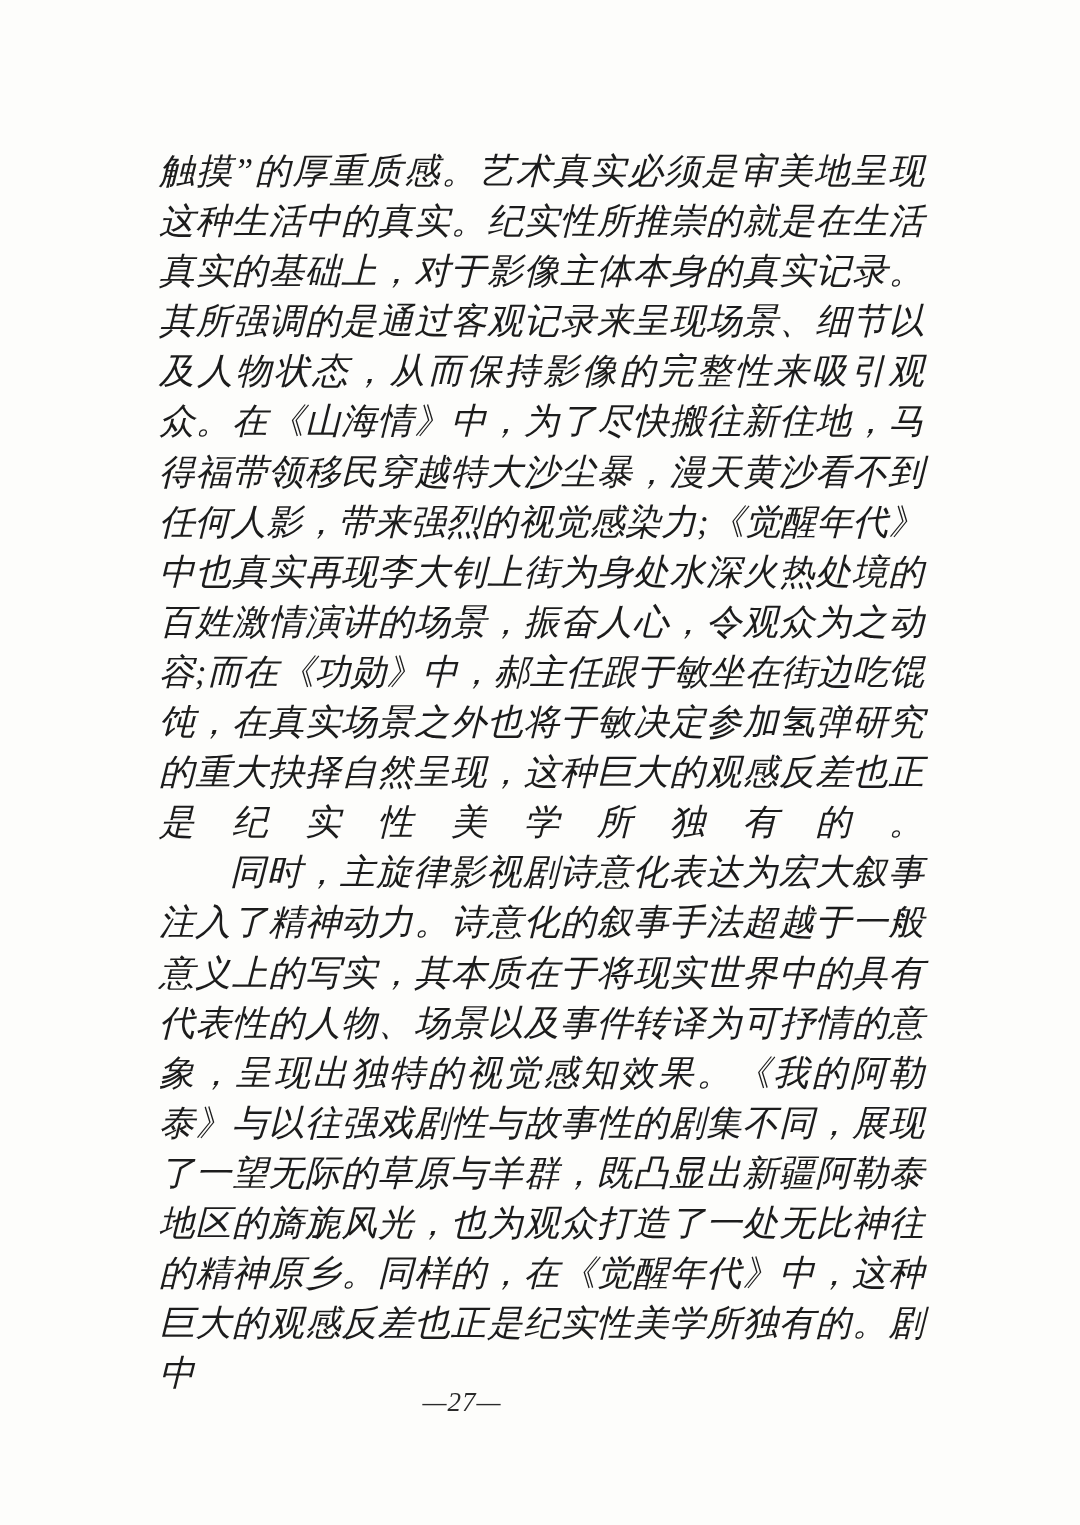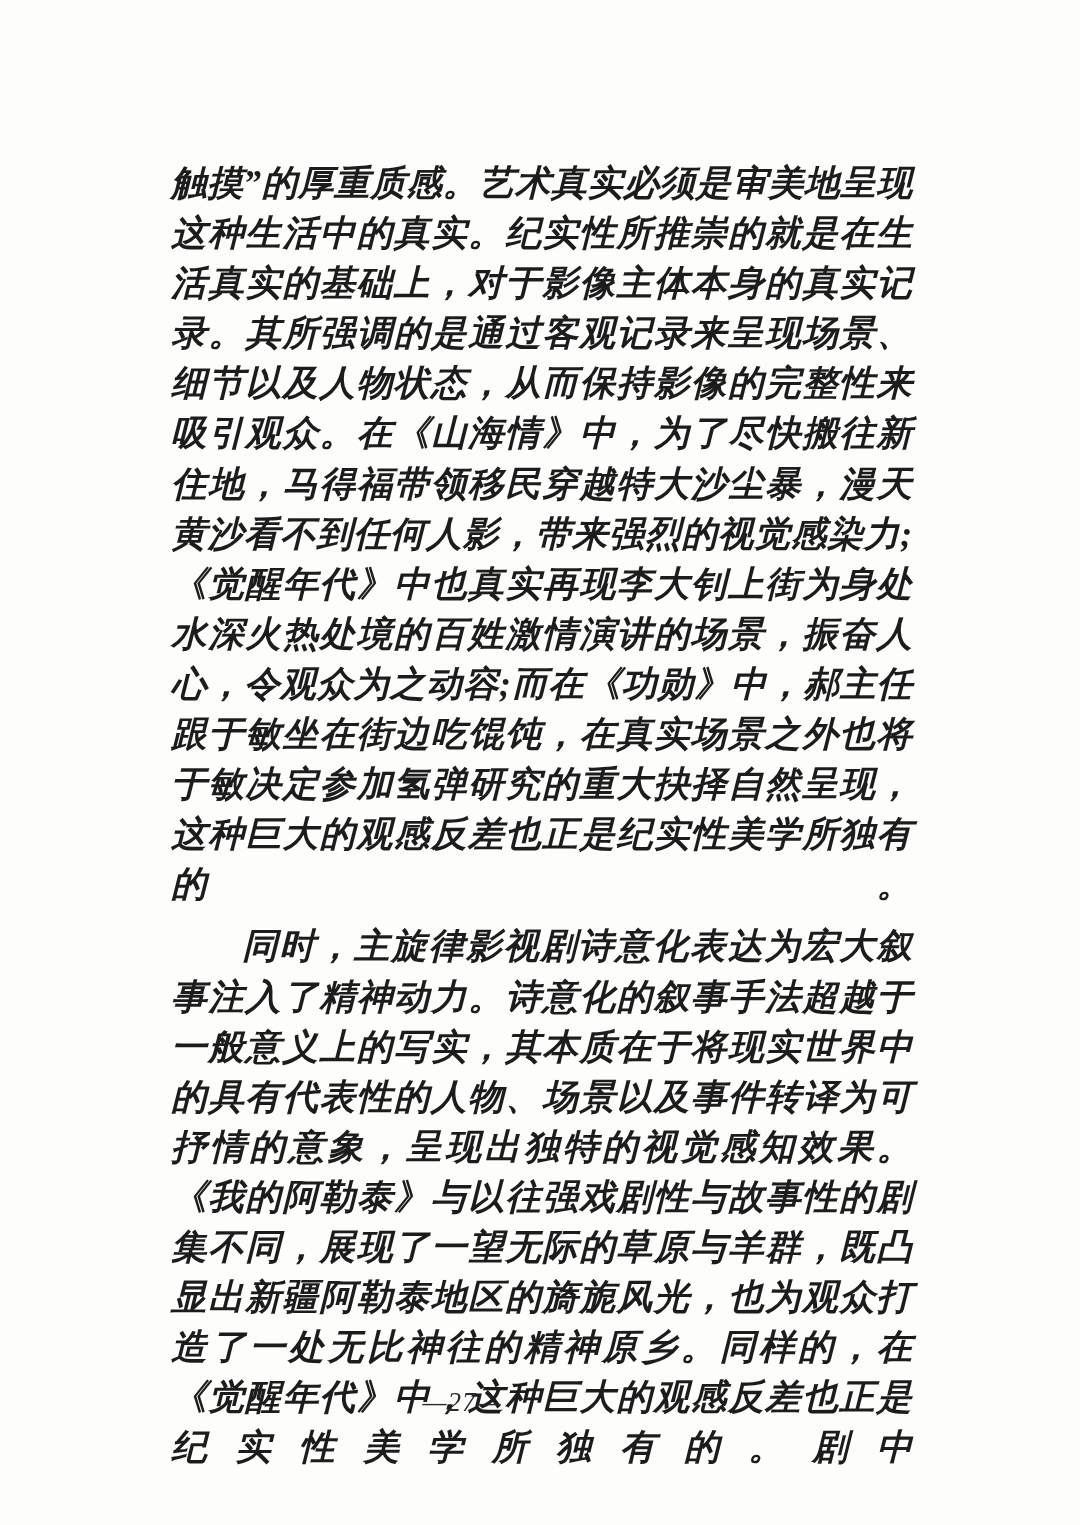--- a/index.html
+++ b/index.html
@@ -25,33 +25,32 @@
   }
 
   #text-body {
     position: absolute;
     left: 159px;
     top: 146px;
     width: 765px;
   }
 
   .para {
-    margin: 12px;
+    margin: 0;
     padding: 0;
     color: #1c1c1c;
     font-family: "Liberation Serif", "DejaVu Serif", serif;
     font-style: italic;
     font-size: 35.6px;
     line-height: 50.1px;
     letter-spacing: 0px;
     text-align: justify;
     text-justify: inter-character;
     text-align-last: left;
     word-break: break-all;
-    font-weight: bold;
     -webkit-font-smoothing: antialiased;
   }
 
   .para.indent {
     text-indent: 71px;
   }
 
   
   .para.full-last {
     text-align-last: justify;

